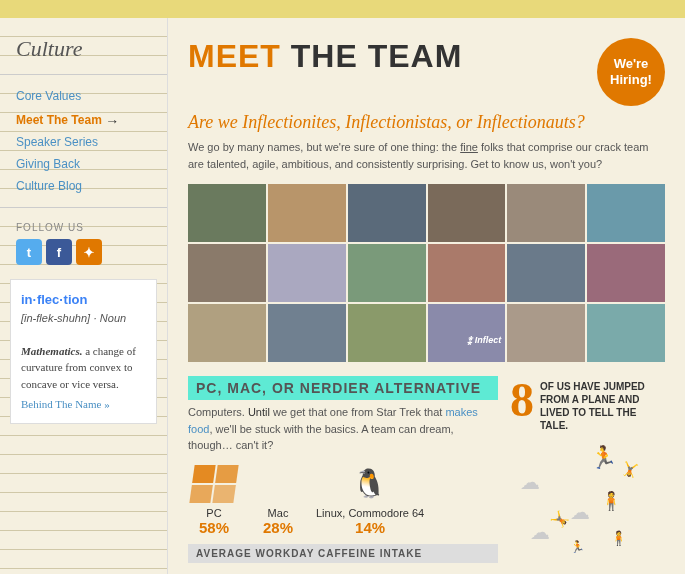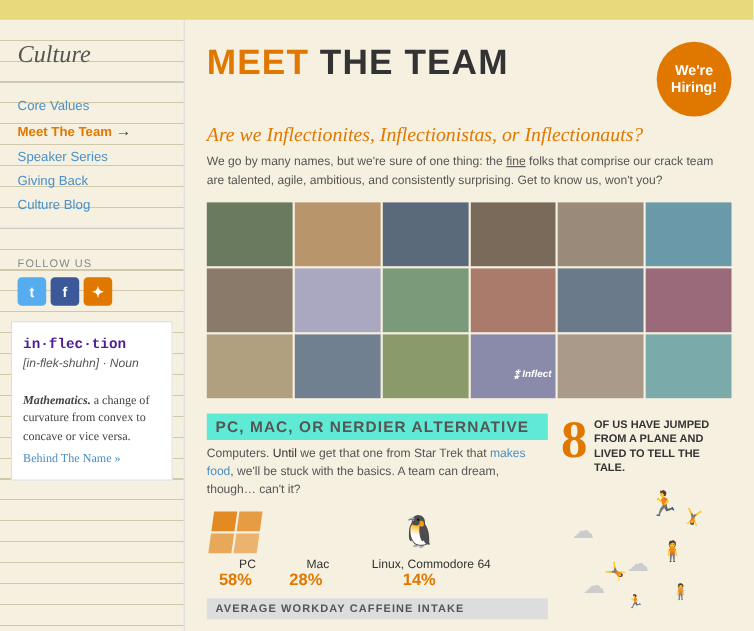--- a/index.html
+++ b/index.html
@@ -41,21 +41,21 @@
       color: #555;
       font-style: italic;
       padding: 8px 16px 12px 16px;
       border-bottom: 1px solid #ccc;
     }
 
     .sidebar-nav {
       list-style: none;
       padding: 10px 0;
       border-bottom: 1px solid #ccc;
-      margin-bottom: 27px;
+      margin-bottom: 14px;
     }
 
     .sidebar-nav li a {
       display: block;
       padding: 4px 16px;
       color: #4a90c4;
       text-decoration: none;
       font-family: Arial, sans-serif;
       font-size: 12px;
     }
@@ -111,22 +111,22 @@
       border: 1px solid #ddd;
       padding: 10px;
       font-size: 11px;
       color: #444;
       line-height: 1.5;
     }
 
     .definition-box .word {
       font-size: 13px;
       font-weight: bold;
-      color: #4c1d95;
-      font-family: Liberation Mono, monospace;
+      color: #3b82f6;
+      font-family: Liberation Sans, sans-serif;
     }
 
     .definition-box .phonetic {
       font-style: italic;
       font-size: 11px;
       color: #555;
       font-family: Arial, sans-serif;
     }
 
     .definition-box .math-word {
@@ -299,21 +299,20 @@
       height: 40px;
       display: flex;
       align-items: center;
       justify-content: center;
       margin-bottom: 3px;
     }
 
     .computer-label {
       color: #333;
       font-size: 11px;
-      margin-left: 22px;
     }
 
     .computer-pct {
       color: #e07800;
       font-size: 15px;
       font-weight: bold;
     }
 
     
     .win-logo {

